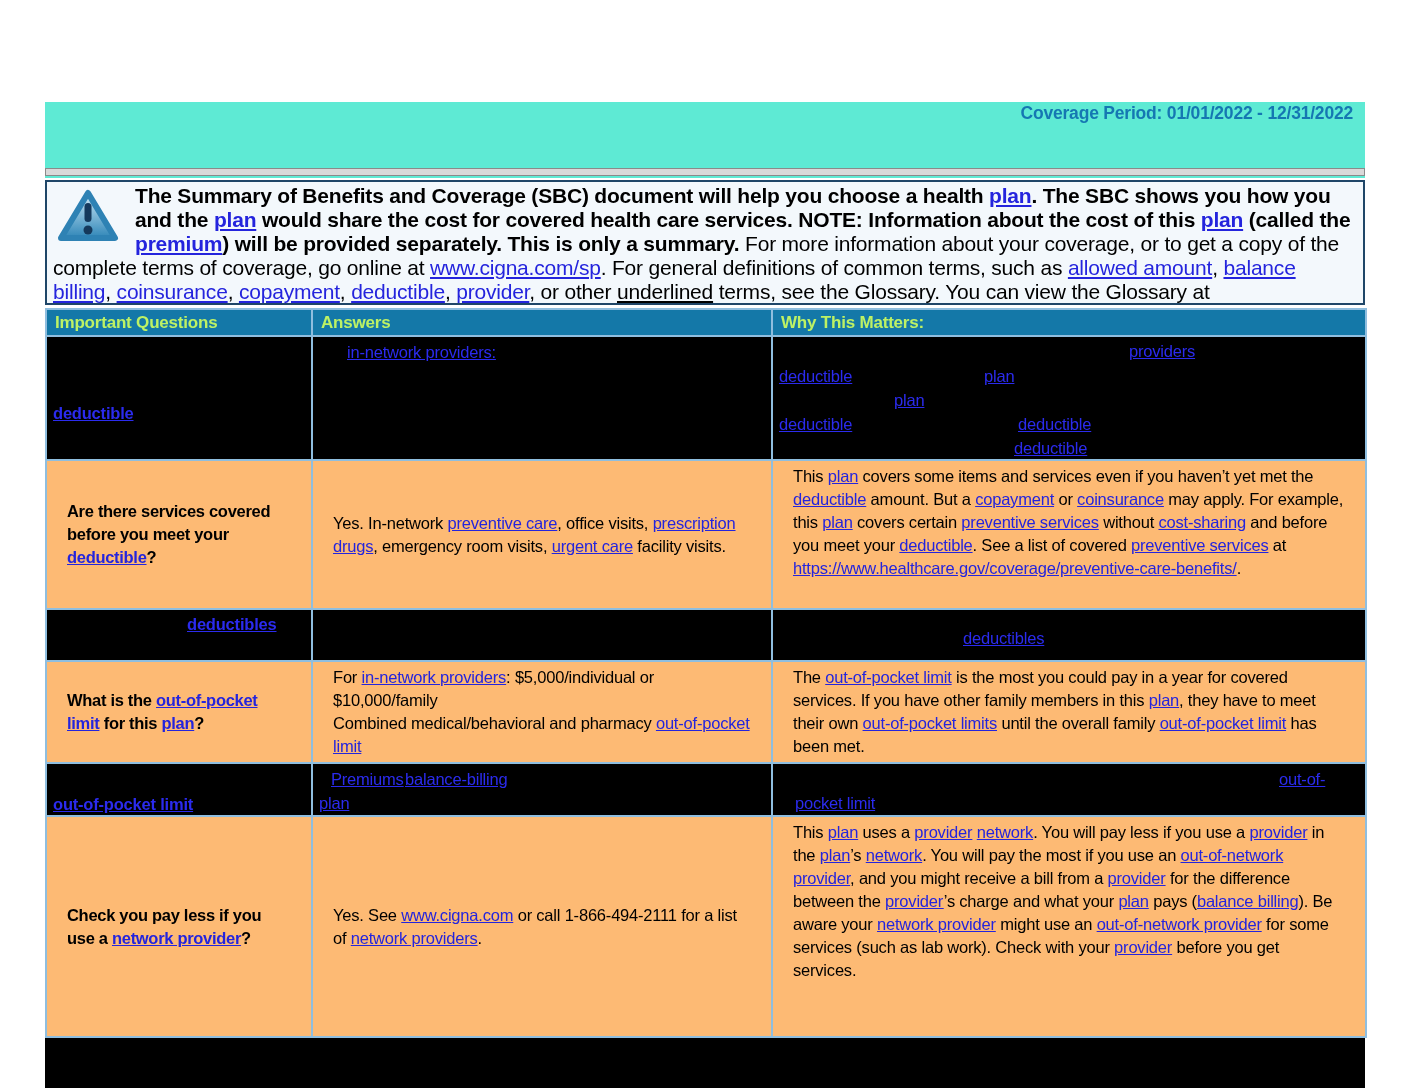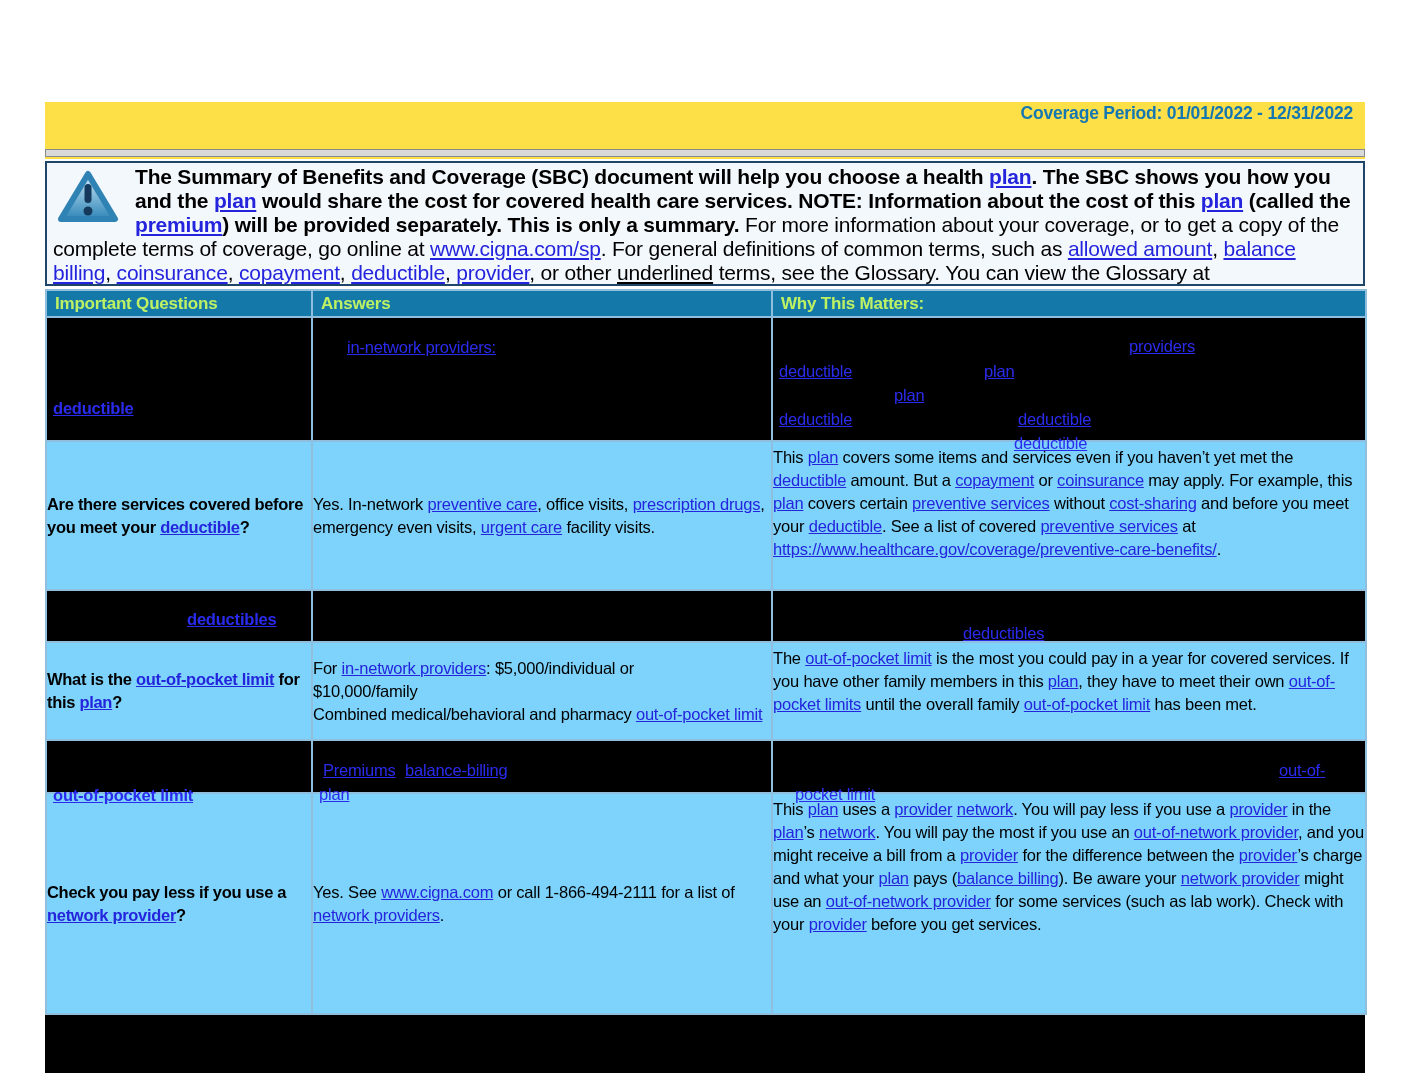--- a/index.html
+++ b/index.html
@@ -5,21 +5,21 @@
   * { box-sizing: border-box; }
   html,body { margin:0; padding:0; }
   body {
     width:1408px; height:1088px; background:#ffffff;
     font-family:"Liberation Sans", sans-serif;
     color:#000;
   }
   .content { position:absolute; left:45px; top:102px; width:1320px; }
 
   
-  .band { position:relative; height:57px; background:#fde047; }
+  .band { position:relative; height:76px; background:#5eead4; }
   .band .plan-name {
     position:absolute; left:10px; top:24px;
     color:#1577B2; font-weight:bold; font-size:17.5px; letter-spacing:-0.2px;
   }
   .band .coverage {
     position:absolute; right:12px; top:1px;
     color:#1577B2; font-weight:bold; font-size:17.5px; letter-spacing:-0.2px;
   }
   .band .divider {
     position:absolute; left:0; right:0; bottom:2px; height:8px;
@@ -39,34 +39,34 @@
   table.sbc {
     border-collapse:collapse; table-layout:fixed; width:1320px; margin-top:3px;
     font-size:16.5px; line-height:23px; letter-spacing:-0.2px;
   }
   col.c1{width:266px} col.c2{width:460px} col.c3{width:594px}
   .sbc th, .sbc td { border:2px solid #8FBEDF; }
   .sbc th {
     background:#1478A8; color:#bef264; text-align:left;
     padding:1px 8px; height:22px; font-size:17px; letter-spacing:-0.2px;
   }
-  .sbc td { padding:4px 0; vertical-align:middle; background:#7dd3fc; }
+  .sbc td { padding:4px 20px; vertical-align:middle; background:#fdba74; }
   .sbc td.w { vertical-align:top; padding-top:4px; }
   .sbc td.dk { background:#000; position:relative; padding:0; }
   tr.r1 td{height:124px} tr.r2 td{height:149px} tr.r3 td{height:52px}
   tr.r4 td{height:98px}  tr.r5 td{height:53px}  tr.r6 td{height:221px}
   td.q { font-weight:bold; letter-spacing:-0.3px; }
 
   a.lnk { color:#2424DD; text-decoration:underline; cursor:pointer; }
   .b { font-weight:bold; }
   .u { text-decoration:underline; }
   a.poslink {
     position:absolute; white-space:nowrap;
     color:#2B2BEE; text-decoration:underline; cursor:pointer;
-    font-size:16.5px; line-height:20px; letter-spacing:-0.2px;margin-top:14px;
+    font-size:16.5px; line-height:20px; letter-spacing:-0.2px;
   }
   a.poslink.b { font-weight:bold; }
 
   
   .footer-bar { height:58px; background:#000; }
 </style>
 </head>
 <body>
 
 <div class="content">
@@ -117,21 +117,21 @@
             <a class="poslink" href="#" style="left: 6px; top: 29px;">deductible</a>
             <a class="poslink" href="#" style="left: 211px; top: 29px;">plan</a>
             <a class="poslink" href="#" style="left: 121px; top: 53px;">plan</a>
             <a class="poslink" href="#" style="left: 6px; top: 77px;">deductible</a>
             <a class="poslink" href="#" style="left: 245px; top: 77px;">deductible</a>
             <a class="poslink" href="#" style="left: 241px; top: 101px;">deductible</a>
           </td>
       </tr>
       <tr class="r2">
         <td class="q"><span class="b">Are there services covered before you meet your </span><a class="lnk b" href="#">deductible</a><span class="b">?</span></td>
-        <td class="a"><span>Yes.  In-network </span><a class="lnk" href="#">preventive care</a><span>, office visits, </span><a class="lnk" href="#">prescription drugs</a><span>, emergency even visits,  </span><a class="lnk" href="#">urgent care</a><span> facility visits.</span></td>
+        <td class="a"><span>Yes.  In-network </span><a class="lnk" href="#">preventive care</a><span>, office visits, </span><a class="lnk" href="#">prescription drugs</a><span>, emergency room visits,  </span><a class="lnk" href="#">urgent care</a><span> facility visits.</span></td>
         <td class="w"><span>This </span><a class="lnk" href="#">plan</a><span> covers some items and services even if you haven’t yet met the </span><a class="lnk" href="#">deductible</a><span> amount. But a </span><a class="lnk" href="#">copayment</a><span> or </span><a class="lnk" href="#">coinsurance</a><span> may apply. For example, this </span><a class="lnk" href="#">plan</a><span> covers certain </span><a class="lnk" href="#">preventive services</a><span> without </span><a class="lnk" href="#">cost-sharing</a><span> and before you meet your </span><a class="lnk" href="#">deductible</a><span>. See a list of covered </span><a class="lnk" href="#">preventive services</a><span> at </span><a class="lnk" href="#">https://www.healthcare.gov/coverage/preventive-care-benefits/</a><span>.</span></td>
       </tr>
       <tr class="r3">
         <td class="dk">
             <a class="poslink b" href="#" style="left: 140px; top: 4px;">deductibles</a>
           </td>
         <td class="dk"></td>
         <td class="dk">
             <a class="poslink" href="#" style="left: 190px; top: 18px;">deductibles</a>
           </td>
@@ -139,21 +139,21 @@
       <tr class="r4">
         <td class="q"><span class="b">What is the </span><a class="lnk b" href="#">out-of-pocket limit</a><span class="b"> for this </span><a class="lnk b" href="#">plan</a><span class="b">?</span></td>
         <td class="a"><span>For </span><a class="lnk" href="#">in-network providers</a><span>: $5,000/individual or</span><br><span>$10,000/family</span><br><span>Combined medical/behavioral and pharmacy </span><a class="lnk" href="#">out-of-pocket limit</a></td>
         <td class="w"><span>The </span><a class="lnk" href="#">out-of-pocket limit</a><span> is the most you could pay in a year for covered services. If you have other family members in this </span><a class="lnk" href="#">plan</a><span>, they have to meet their own </span><a class="lnk" href="#">out-of-pocket limits</a><span> until the overall family </span><a class="lnk" href="#">out-of-pocket limit</a><span> has been met.</span></td>
       </tr>
       <tr class="r5">
         <td class="dk">
             <a class="poslink b" href="#" style="left: 6px; top: 30px;">out-of-pocket limit</a>
           </td>
         <td class="dk">
-            <a class="poslink" href="#" style="left: 10px; top: 5px;">Premiums</a>
+            <a class="poslink" href="#" style="left: 18px; top: 5px;">Premiums</a>
             <a class="poslink" href="#" style="left: 92px; top: 5px;">balance-billing</a>
             <a class="poslink" href="#" style="left: 6px; top: 29px;">plan</a>
           </td>
         <td class="dk">
             <a class="poslink" href="#" style="left: 506px; top: 5px;">out-of-</a>
             <a class="poslink" href="#" style="left: 22px; top: 29px;">pocket limit</a>
           </td>
       </tr>
       <tr class="r6">
         <td class="q"><span class="b">Check you pay less if you use a </span><a class="lnk b" href="#">network provider</a><span class="b">?</span></td>

